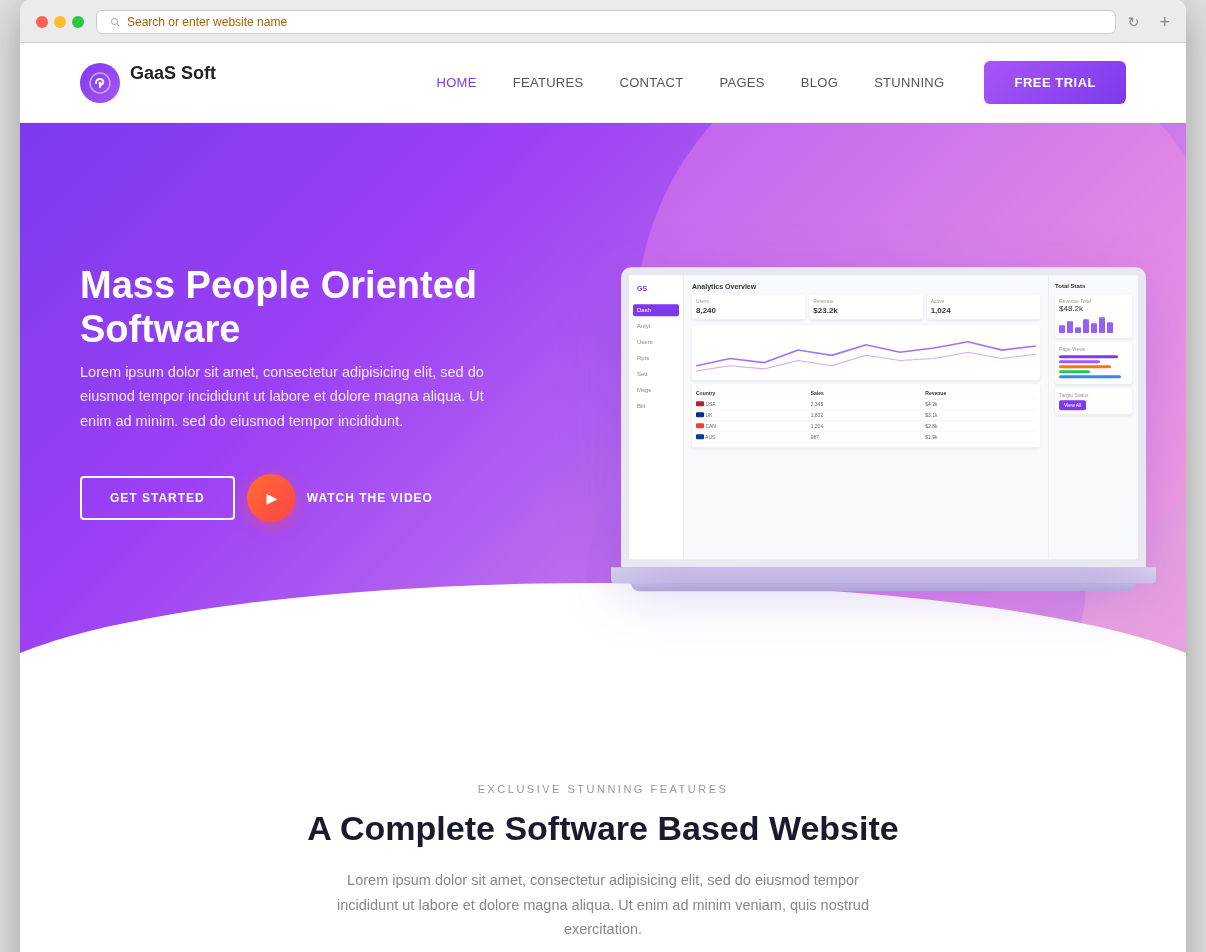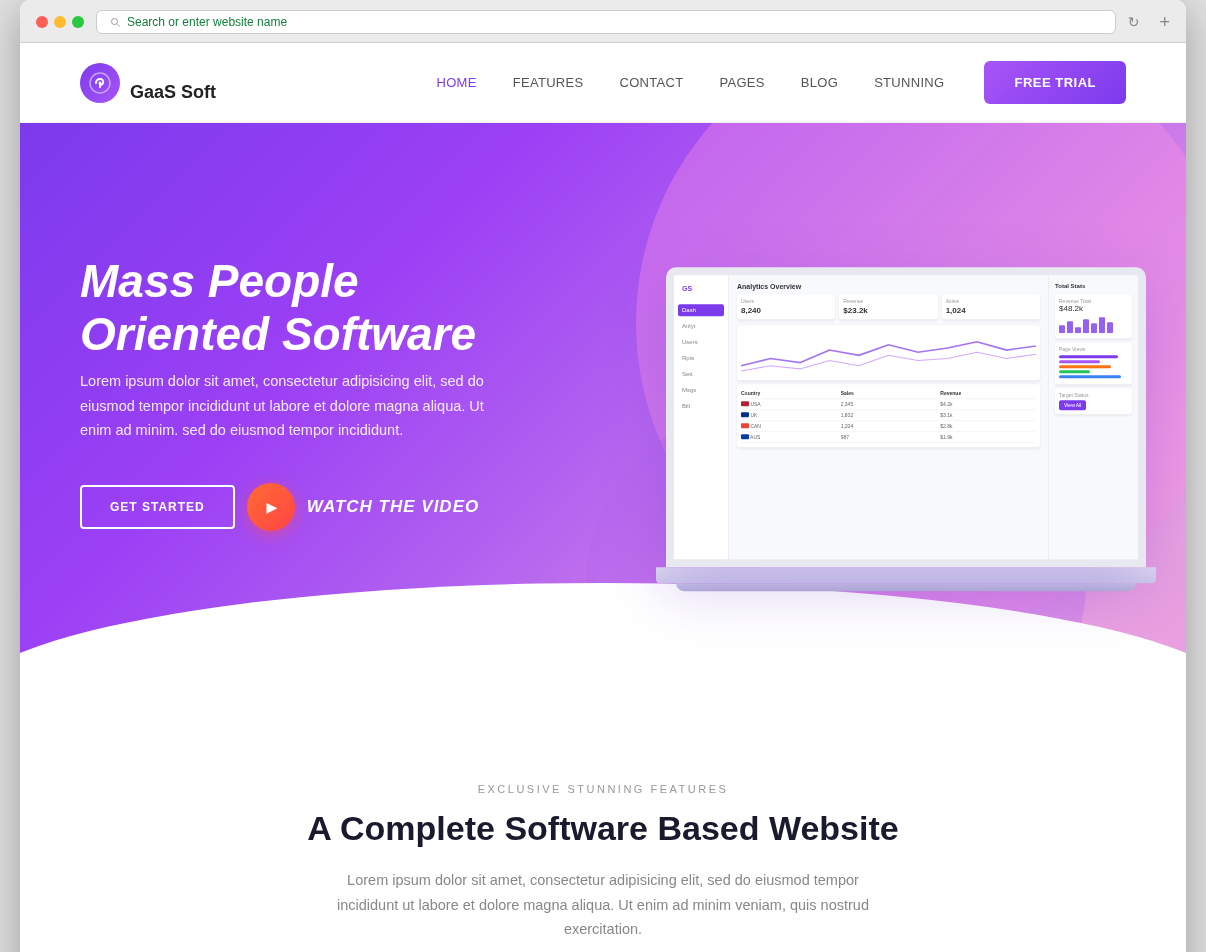--- a/index.html
+++ b/index.html
@@ -48,21 +48,21 @@
 
     
     .navbar {
       display: flex;
       align-items: center;
       padding: 0 60px;
       height: 80px;
       background: #fff;
       border-bottom: 1px solid #f0f0f0;
     }
-    .logo { display: flex; align-items: flex-end; gap: 10px; margin-right: auto; }
+    .logo { display: flex; align-items: flex-start; gap: 10px; margin-right: auto; }
     .logo-icon {
       width: 40px; height: 40px;
       background: linear-gradient(135deg, #7c3aed, #a855f7);
       border-radius: 50%;
       display: flex; align-items: center; justify-content: center;
       color: white; font-weight: bold; font-size: 18px;
     }
     .logo-text { font-weight: 700; font-size: 18px; color: #222; }
     .nav-links { display: flex; gap: 36px; align-items: center; margin-right: 40px; }
     .nav-link { font-size: 13px; font-weight: 500; color: #555; text-decoration: none; letter-spacing: 0.3px; cursor: pointer; }
@@ -105,21 +105,21 @@
     }
     .hero-bg-wave {
       position: absolute;
       bottom: 0; left: 0; right: 0;
       height: 120px;
       background: #fff;
       clip-path: ellipse(55% 100% at 50% 100%);
     }
 
     .hero-content { position: relative; z-index: 2; max-width: 460px; }
-    .hero-title { font-size: 46px; font-weight: 700; color: #fff; line-height: 1.15; margin-bottom: 8px; font-style: italic; }
+    .hero-title { font-size: 38px; font-weight: 700; color: #fff; line-height: 1.15; margin-bottom: 8px; }
     .hero-desc { font-size: 14.5px; color: rgba(255,255,255,0.88); line-height: 1.7; margin-bottom: 40px; max-width: 420px; }
     .hero-actions { display: flex; align-items: center; gap: 12px; }
     .btn-get-started {
       border: 2px solid #fff;
       background: transparent;
       color: #fff;
       padding: 13px 28px;
       font-size: 12px;
       font-weight: 600;
       letter-spacing: 1px;
@@ -134,30 +134,30 @@
       display: flex; align-items: center; justify-content: center;
       cursor: pointer;
       box-shadow: 0 4px 15px rgba(255,80,80,0.5);
     }
     .btn-play::after {
       content: '▶';
       color: #fff;
       font-size: 14px;
       margin-left: 2px;
     }
-    .watch-video-text { color: #fff; font-size: 17px; font-weight: 600; letter-spacing: 1px; font-style: italic; }
+    .watch-video-text { color: #fff; font-size: 12px; font-weight: 600; letter-spacing: 1px; }
 
     
     .hero-laptop {
       position: absolute;
       right: 40px;
       top: 50%;
       transform: translateY(-45%);
       z-index: 3;
-      width: 480px;
+      width: 525px;
     }
     .laptop-screen {
       background: #f8f9fc;
       border-radius: 10px 10px 0 0;
       border: 8px solid #e8e8f0;
       box-shadow: 0 20px 60px rgba(100,50,200,0.25);
       overflow: hidden;
       height: 300px;
       position: relative;
     }
@@ -238,21 +238,21 @@
   <div class="browser-chrome">
     <div class="browser-dots">
       <div class="dot dot-red"></div>
       <div class="dot dot-yellow"></div>
       <div class="dot dot-green"></div>
     </div>
     <div class="browser-address">
       <svg viewBox="0 0 24 24">
           <path d="M21 21l-4.35-4.35M17 11A6 6 0 1 1 5 11a6 6 0 0 1 12 0z" stroke="#999" stroke-width="2" fill="none"></path>
         </svg>
-      <span style="color:#15803d;font-size:12px;">Search or enter website name</span>
+      <span style="color:#a16207;font-size:12px;">Search or enter website name</span>
     </div>
     <span class="browser-refresh">↻</span>
     <span class="browser-new-tab" style="margin-left:8px;font-size:18px;color:#888;">+</span>
   </div>
 
   <div class="site-content">
 
     <nav class="navbar">
       <div class="logo">
         <div class="logo-icon">

